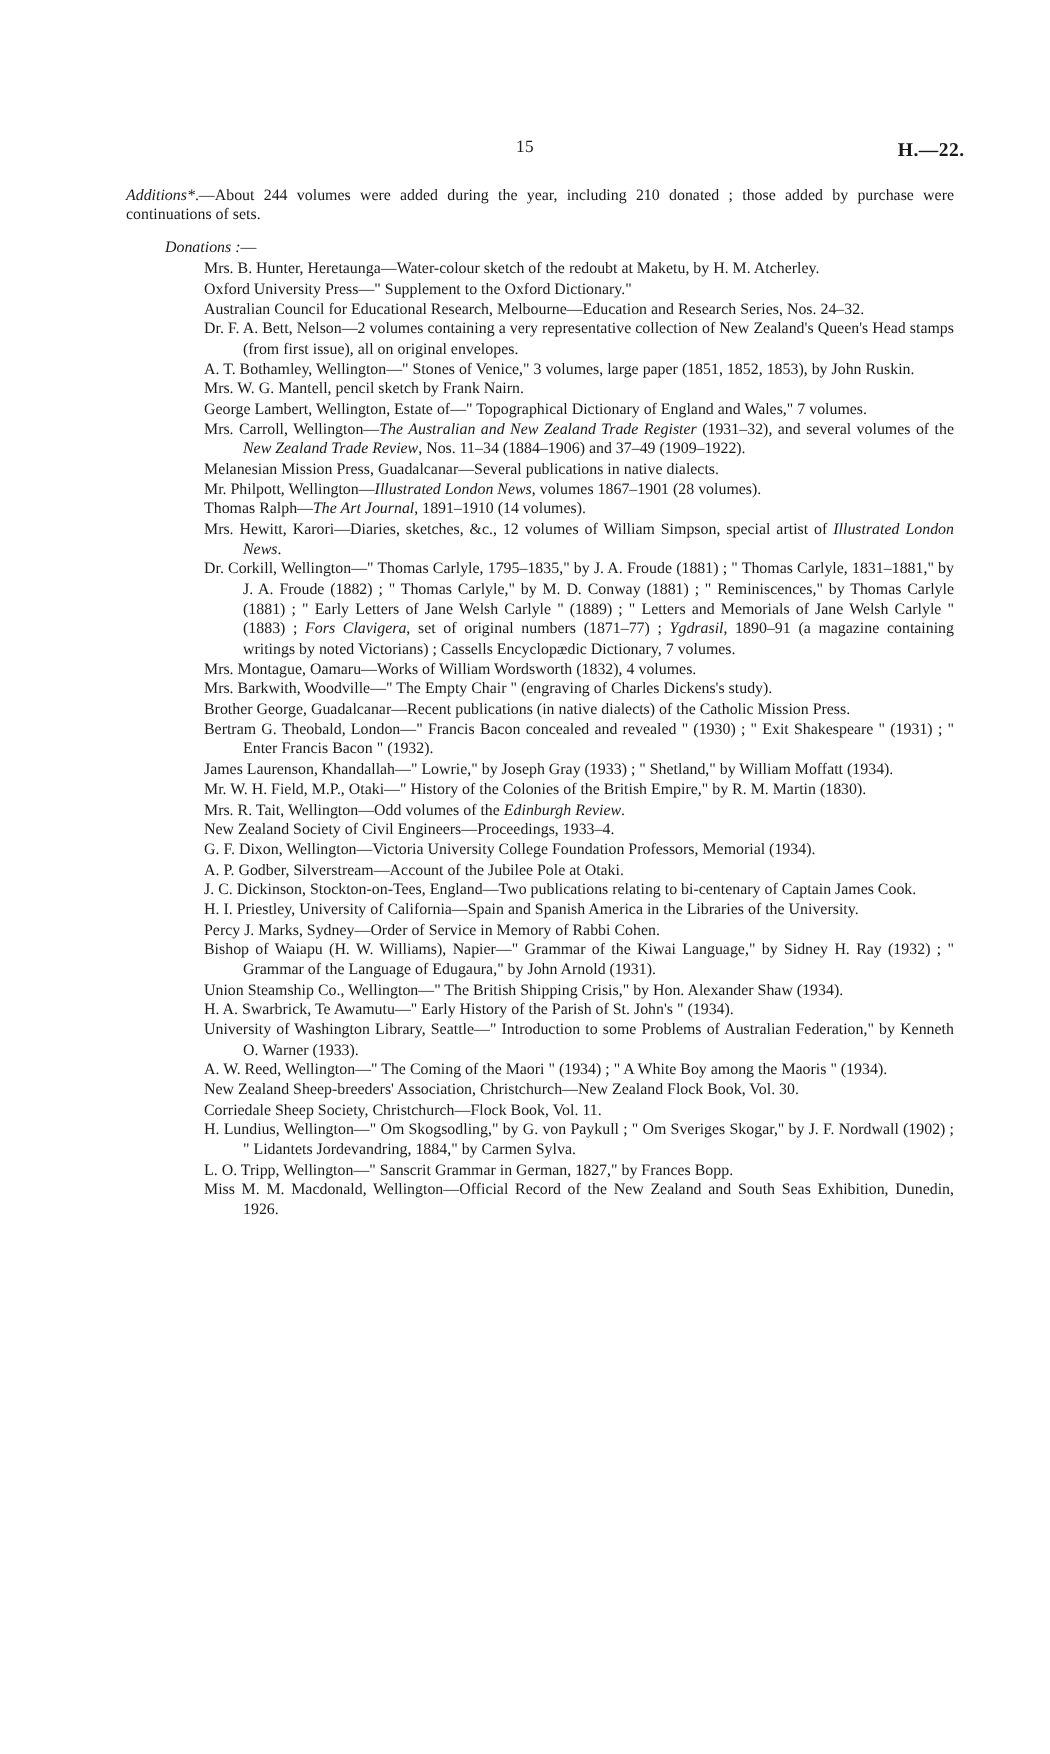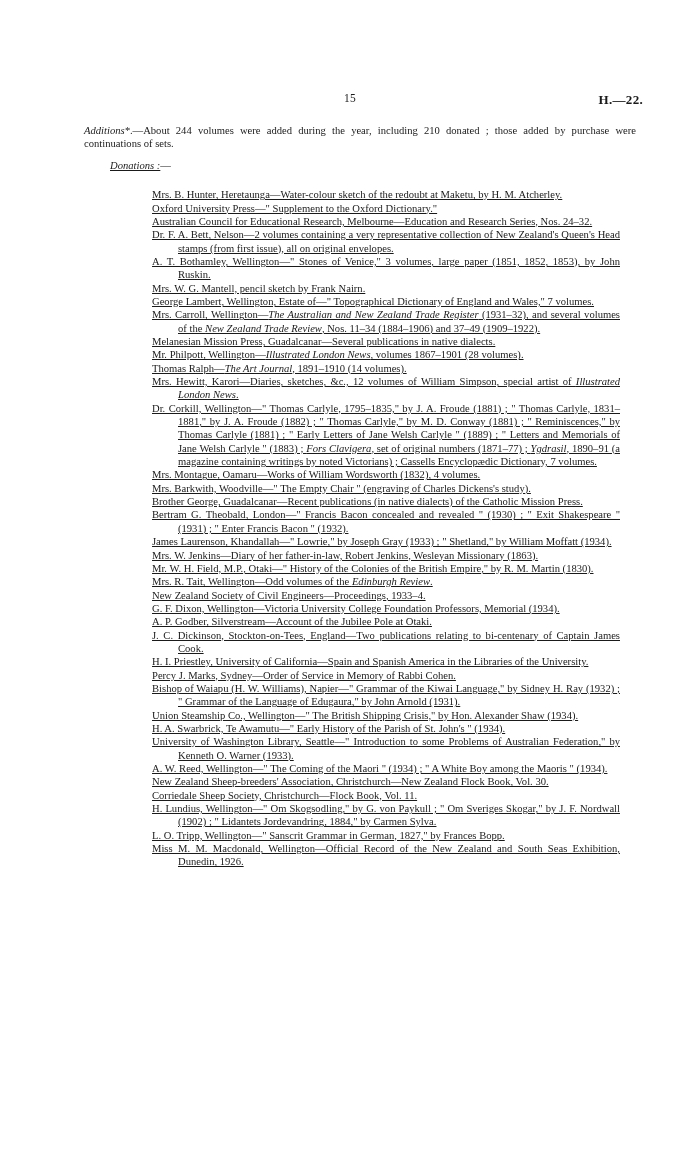--- a/index.html
+++ b/index.html
@@ -62,27 +62,25 @@
     font-style: italic;
   }
   .donations-label {
     font-size: 10.6px;
     line-height: 13.4px;
     margin: 0 0 1px 0;
     padding-left: 26px;
   }
   .donations-label .it {
     font-style: italic;
-    text-decoration: underline;
   }
   ul.entries {
     list-style: none;
-    margin: 16px;
+    margin: 0;
     padding: 0;
-    text-decoration: underline;
   }
   ul.entries li {
     font-size: 10.6px;
     line-height: 13.35px;
     padding-left: 26px;
     text-indent: -26px;
     margin-left: 52px;
     margin-bottom: 0px;
     text-align: justify;
     text-justify: inter-word;
@@ -141,21 +139,20 @@
       <li>Melanesian Mission Press, Guadalcanar—Several publications in native dialects.</li>
       <li>Mr. Philpott, Wellington—<span class="it">Illustrated London News</span>, volumes 1867–1901 (28 volumes).</li>
       <li>Thomas Ralph—<span class="it">The Art Journal</span>, 1891–1910 (14 volumes).</li>
       <li>Mrs. Hewitt, Karori—Diaries, sketches, &amp;c., 12 volumes of William Simpson, special artist of <span class="it">Illustrated London News</span>.</li>
       <li>Dr. Corkill, Wellington—" Thomas Carlyle, 1795–1835," by J. A. Froude (1881) ; " Thomas Carlyle, 1831–1881," by J. A. Froude (1882) ; " Thomas Carlyle," by M. D. Conway (1881) ; " Reminiscences," by Thomas Carlyle (1881) ; " Early Letters of Jane Welsh Carlyle " (1889) ; " Letters and Memorials of Jane Welsh Carlyle " (1883) ; <span class="it">Fors Clavigera</span>, set of original numbers (1871–77) ; <span class="it">Ygdrasil</span>, 1890–91 (a magazine containing writings by noted Victorians) ; Cassells Encyclopædic Dictionary, 7 volumes.</li>
       <li>Mrs. Montague, Oamaru—Works of William Wordsworth (1832), 4 volumes.</li>
       <li>Mrs. Barkwith, Woodville—" The Empty Chair " (engraving of Charles Dickens's study).</li>
       <li>Brother George, Guadalcanar—Recent publications (in native dialects) of the Catholic Mission Press.</li>
       <li>Bertram G. Theobald, London—" Francis Bacon concealed and revealed " (1930) ; " Exit Shakespeare " (1931) ; " Enter Francis Bacon " (1932).</li>
       <li>James Laurenson, Khandallah—" Lowrie," by Joseph Gray (1933) ; " Shetland," by William Moffatt (1934).</li>
-      <li>Mrs. W. Jenkins—Diary of her father-in-law, Robert Jenkins, Wesleyan Missionary (1863).</li>
       <li>Mr. W. H. Field, M.P., Otaki—" History of the Colonies of the British Empire," by R. M. Martin (1830).</li>
       <li>Mrs. R. Tait, Wellington—Odd volumes of the <span class="it">Edinburgh Review</span>.</li>
       <li>New Zealand Society of Civil Engineers—Proceedings, 1933–4.</li>
       <li>G. F. Dixon, Wellington—Victoria University College Foundation Professors, Memorial (1934).</li>
       <li>A. P. Godber, Silverstream—Account of the Jubilee Pole at Otaki.</li>
       <li>J. C. Dickinson, Stockton-on-Tees, England—Two publications relating to bi-centenary of Captain James Cook.</li>
       <li>H. I. Priestley, University of California—Spain and Spanish America in the Libraries of the University.</li>
       <li>Percy J. Marks, Sydney—Order of Service in Memory of Rabbi Cohen.</li>
       <li>Bishop of Waiapu (H. W. Williams), Napier—" Grammar of the Kiwai Language," by Sidney H. Ray (1932) ; " Grammar of the Language of Edugaura," by John Arnold (1931).</li>
       <li>Union Steamship Co., Wellington—" The British Shipping Crisis," by Hon. Alexander Shaw (1934).</li>

